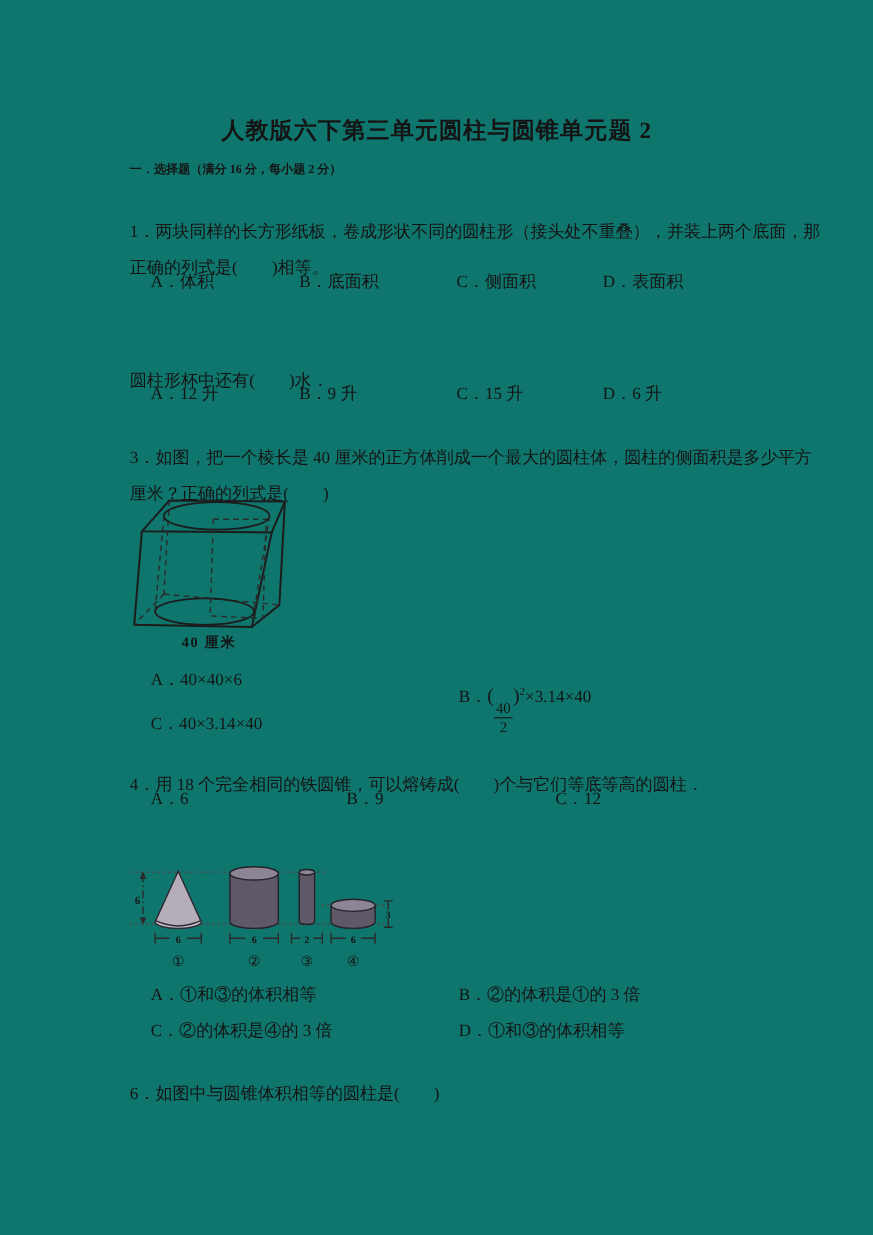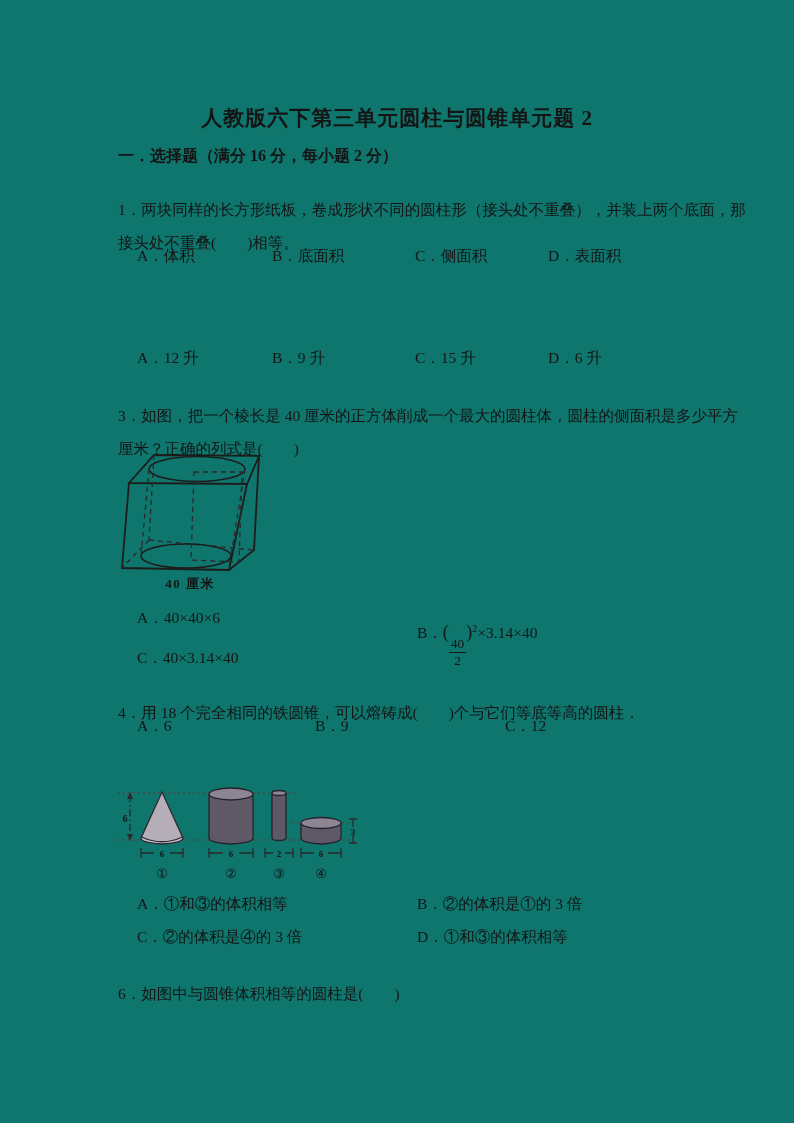--- a/index.html
+++ b/index.html
@@ -1,48 +1,49 @@
 <!DOCTYPE html>
 <html><head>
 <meta charset="utf-8">
 <style>
   html,body{margin:0;padding:0;background:#ffffff;}
   #page{position:relative;width:794px;height:1123px;background:#0f766e;overflow:hidden;
         font-family:"Liberation Serif","DejaVu Serif",serif;color:#141414;}
   .title{position:absolute;left:0;right:0;text-align:center;font-size:21px;font-weight:bold;
          letter-spacing:1px;white-space:pre;}
-  .heading{position:absolute;left:118px;font-size:16px;font-weight:bold;white-space:pre;}
+  .heading{position:absolute;left:118px;font-size:11px;font-weight:bold;white-space:pre;}
   .line{position:absolute;left:118px;font-size:15.5px;white-space:pre;margin-top:24px;}
   .opt{position:absolute;font-size:15.5px;white-space:pre;text-align:right;}
   .optrow{position:absolute;left:0;top:0;width:794px;height:0;}
   .frac{display:inline-flex;flex-direction:column;align-items:center;vertical-align:-10px;
         font-size:13.5px;line-height:1.15;}
   .frac .num{border-bottom:1.3px solid #141414;padding:0 2px;margin-top:40px;}
   .bparen{font-size:18px;}
   sup{font-size:10px;}
   svg text{font-family:"Liberation Serif","DejaVu Serif",serif;}
 </style>
 </head>
 <body>
 
 <div id="page">
 
   <div class="title" style="top:104px">人教版六下第三单元圆柱与圆锥单元题 2</div>
 
   <div class="heading" style="top:146px">一．选择题（满分 16 分，每小题 2 分）</div>
 
   <div class="line" style="top:176px">1．两块同样的长方形纸板，卷成形状不同的圆柱形（接头处不重叠），并装上两个底面，那</div>
-  <div class="line" style="top:209px">接头处不重叠(　　)相等。</div>
+  <div class="line" style="top:209px">正确的列式是(　　)相等。</div>
   <div class="optrow">
     <span class="opt" style="left:137px;top:246px">A．体积</span>
     <span class="opt" style="left:272px;top:246px">B．底面积</span>
     <span class="opt" style="left:415px;top:246px">C．侧面积</span>
     <span class="opt" style="left:548px;top:246px">D．表面积</span>
   </div>
 
+  <div class="line" style="top:312px">圆柱形杯中还有(　　)水．</div>
   <div class="optrow">
     <span class="opt" style="left:137px;top:348px">A．12 升</span>
     <span class="opt" style="left:272px;top:348px">B．9 升</span>
     <span class="opt" style="left:415px;top:348px">C．15 升</span>
     <span class="opt" style="left:548px;top:348px">D．6 升</span>
   </div>
 
   <div class="line" style="top:382px">3．如图，把一个棱长是 40 厘米的正方体削成一个最大的圆柱体，圆柱的侧面积是多少平方</div>
   <div class="line" style="top:415px">厘米？正确的列式是(　　)</div>
 

